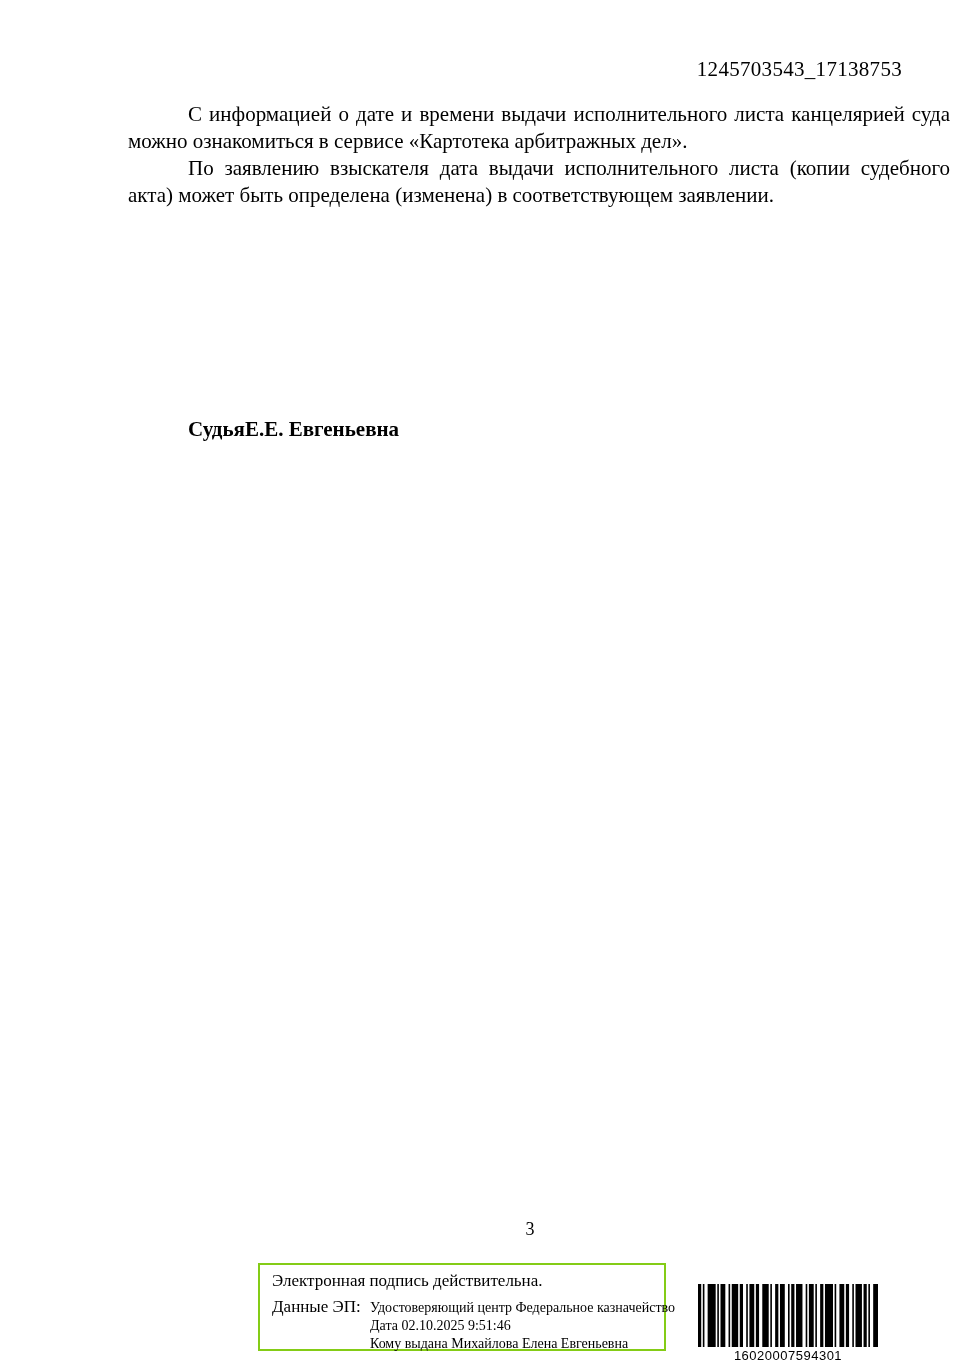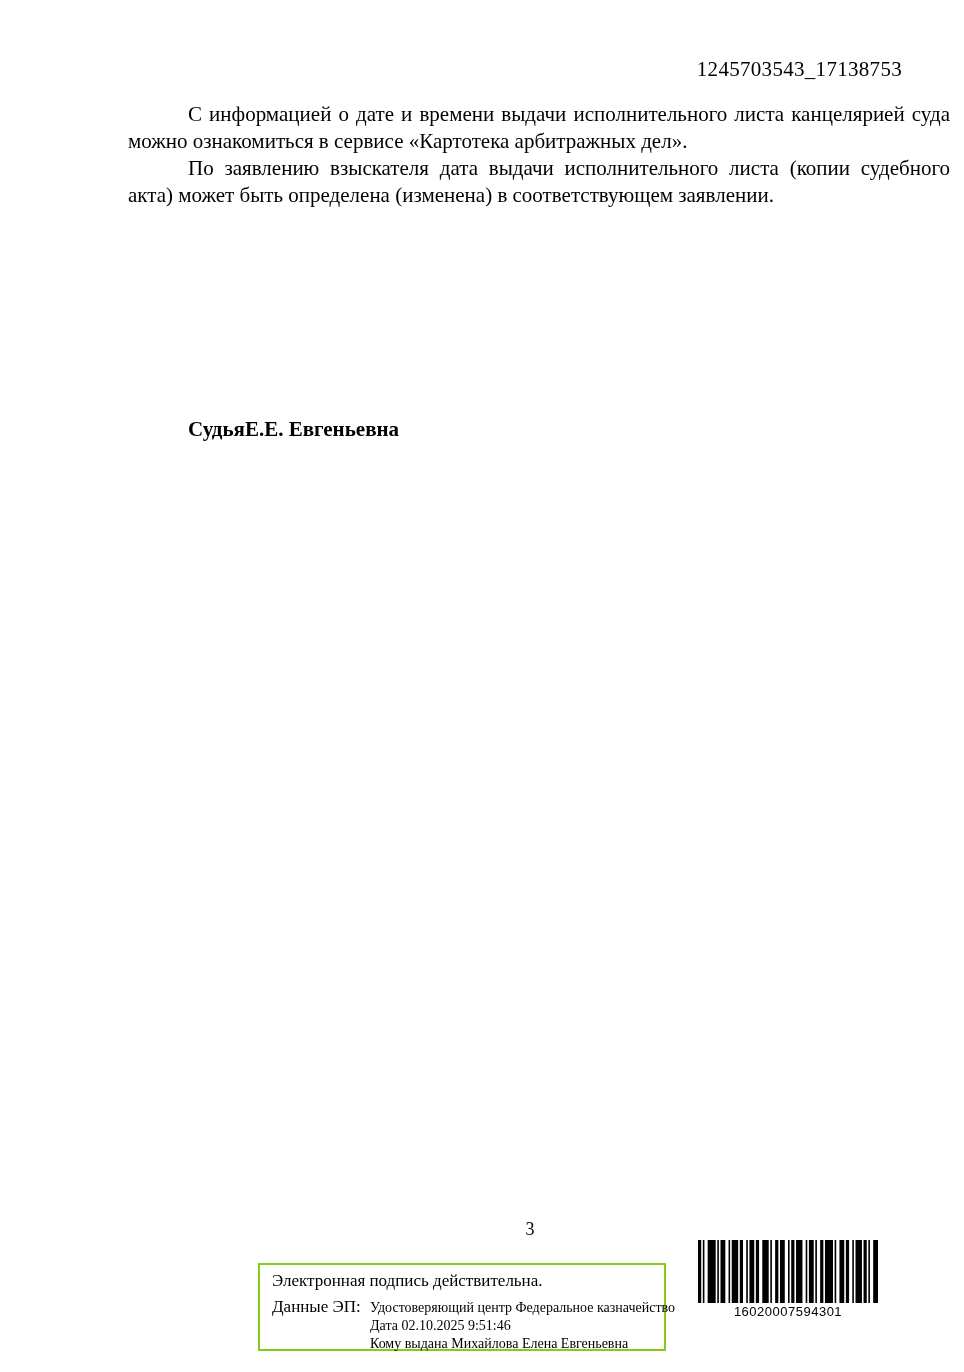--- a/index.html
+++ b/index.html
@@ -70,21 +70,21 @@
   }
   .sig-details {
     position: absolute;
     left: 110px; top: 34px;
     font-size: 14px;
     line-height: 18px;
     white-space: nowrap;
   }
   .barcode-wrap {
     position: absolute;
-    left: 698px; top: 1240px;
+    left: 698px; top: 1284px;
     width: 180px;
   }
   .barcode-svg {
     display: block;
     width: 180px; height: 63px;
   }
   .barcode-svg rect { fill: #000000; }
   .barcode-number {
     text-align: center;
     font-size: 13px;

